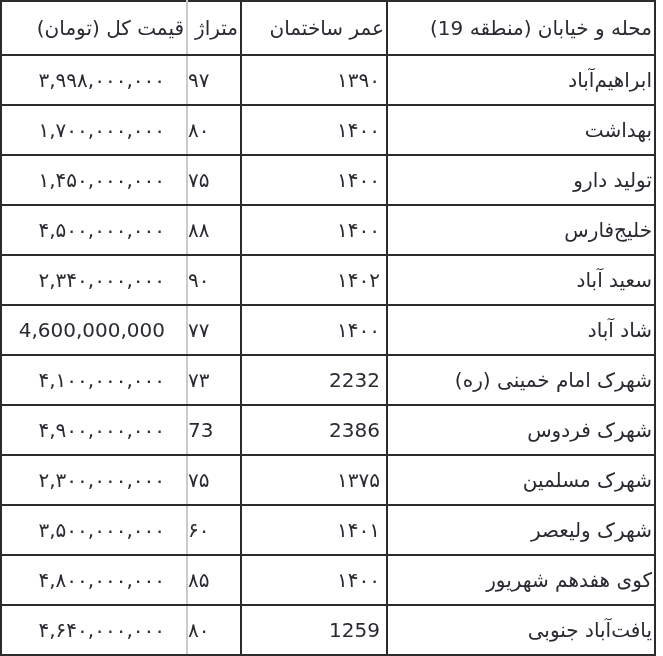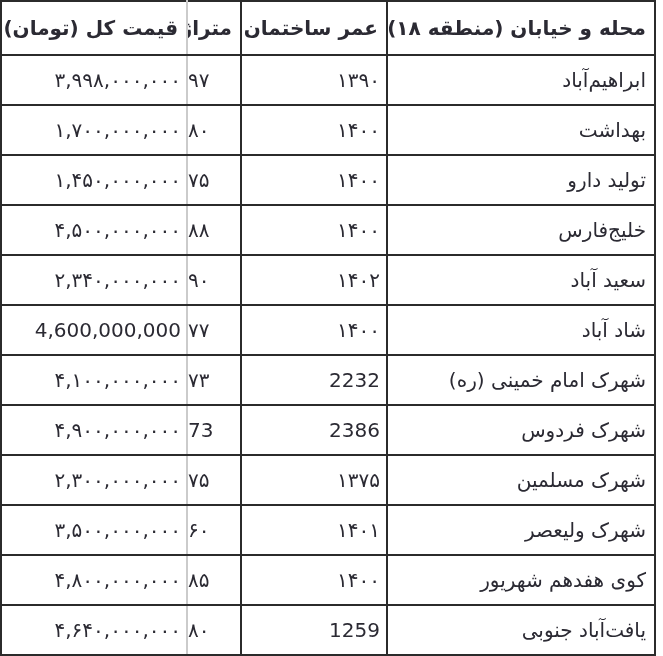--- a/index.html
+++ b/index.html
@@ -25,52 +25,52 @@
   th,td{
     border:2px solid var(--bd);
     white-space:nowrap;
     overflow:hidden;
     vertical-align:middle;
     font-size:20px;
     line-height:1;
   }
   thead th{
     height:52px;
-    font-weight:bold;
+    font-weight:normal;
     text-align:right;
-    padding:0 8px;
+    padding:0 2px;
   }
   tbody td{height:48px;}
   
   col.c-name{width:268px;}
   col.c-year{width:146px;}
   col.c-size{width:54px;}
   col.c-price{width:auto;}
   
-  td.col-name{text-align:right;padding:0 8px;}
+  td.col-name{text-align:right;padding:0 2px;}
   td.col-year{text-align:right;padding:0 6px;margin-top:46px;}
   td.col-size{text-align:left;padding:0;}
-  td.col-price{text-align:right;padding:0 5px;border-radius:10px;}
+  td.col-price{text-align:right;padding:0 21px;border-radius:10px;}
   
   th.col-size,td.col-size{border-left-color:var(--bd-light);}
   th.col-price,td.col-price{border-right-color:var(--bd-light);}
 </style>
 </head>
 <body>
 
 <table class="listings">
   <colgroup>
     <col class="c-name">
     <col class="c-year">
     <col class="c-size">
     <col class="c-price">
   </colgroup>
   <thead>
     <tr>
-      <th class="col-name">محله و خیابان (منطقه ۱۸)</th>
+      <th class="col-name">محله و خیابان (منطقه 19)</th>
       <th class="col-year">عمر ساختمان</th>
       <th class="col-size">متراژ</th>
       <th class="col-price">قیمت کل (تومان)</th>
     </tr>
   </thead>
   <tbody>
       <tr>
         <td class="col-name">ابراهیم‌آباد</td>
         <td class="col-year">۱۳۹۰</td>
         <td class="col-size">۹۷</td>

